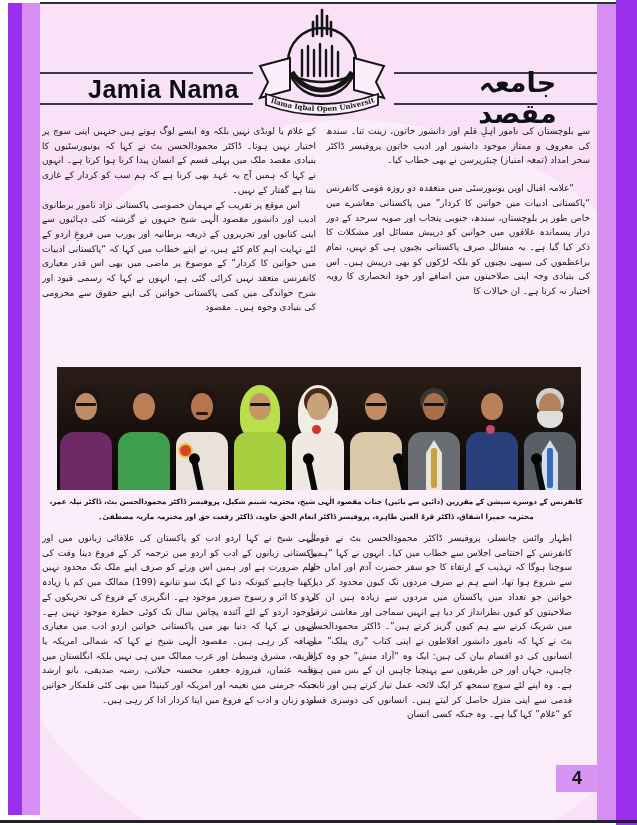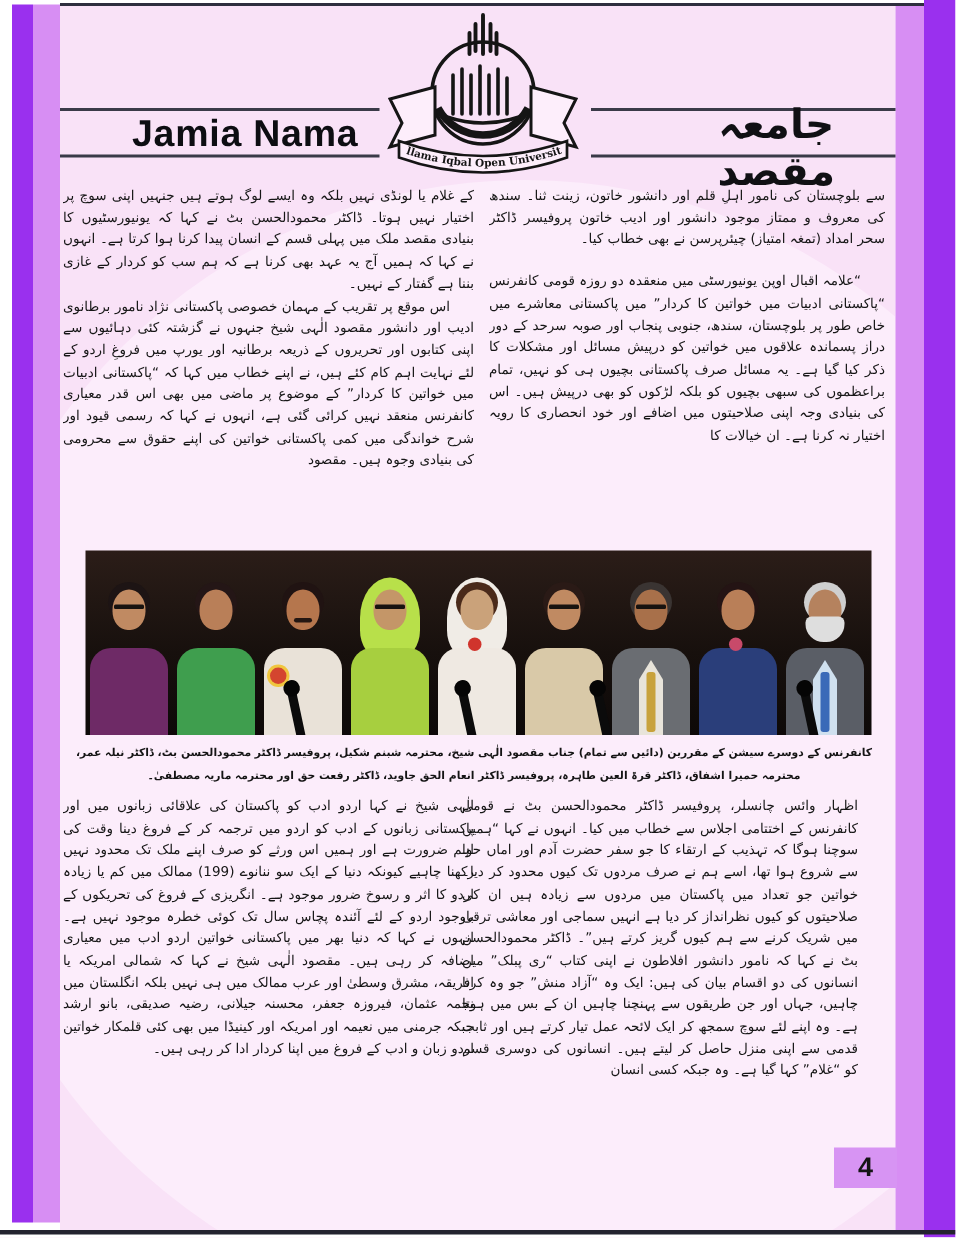--- a/index.html
+++ b/index.html
@@ -190,21 +190,21 @@
           <span class="p-tie" style="background: rgb(58, 106, 184);"></span>
         </div>
       </div>
     <div class="mic mic1"></div>
     <div class="mic mic2"></div>
     <div class="mic mic3"></div>
     <div class="mic mic4"></div>
   </div>
 
   <div class="caption">
-    <span>کانفرنس کے دوسرے سیشن کے مقررین (دائیں سے تمام) جناب مقصود الٰہی شیخ، محترمہ شبنم شکیل، پروفیسر ڈاکٹر محمودالحسن بٹ، ڈاکٹر نیلہ عمر، محترمہ حمیرا اشفاق، ڈاکٹر قرۃ العین طاہرہ، پروفیسر ڈاکٹر انعام</span>
+    <span>کانفرنس کے دوسرے سیشن کے مقررین (دائیں سے بائیں) جناب مقصود الٰہی شیخ، محترمہ شبنم شکیل، پروفیسر ڈاکٹر محمودالحسن بٹ، ڈاکٹر نیلہ عمر، محترمہ حمیرا اشفاق، ڈاکٹر قرۃ العین طاہرہ، پروفیسر ڈاکٹر انعام</span>
     <span>الحق جاوید، ڈاکٹر رفعت حق اور محترمہ ماریہ مصطفیٰ۔</span>
   </div>
 
   <div class="col bot-left">
     <p>الٰہی شیخ نے کہا اردو ادب کو پاکستان کی علاقائی زبانوں میں اور پاکستانی زبانوں کے ادب کو اردو میں ترجمہ کر کے فروغ دینا وقت کی اہم ضرورت ہے اور ہمیں اس ورثے کو صرف اپنے ملک تک محدود نہیں رکھنا چاہیے کیونکہ دنیا کے ایک سو ننانوے (199) ممالک میں کم یا زیادہ اردو کا اثر و رسوخ ضرور موجود ہے۔ انگریزی کے فروغ کی تحریکوں کے باوجود اردو کے لئے آئندہ پچاس سال تک کوئی خطرہ موجود نہیں ہے۔ انہوں نے کہا کہ دنیا بھر میں پاکستانی خواتین اردو ادب میں معیاری اضافہ کر رہی ہیں۔ مقصود الٰہی شیخ نے کہا کہ شمالی امریکہ یا افریقہ، مشرق وسطیٰ اور عرب ممالک میں ہی نہیں بلکہ انگلستان میں نجمہ عثمان، فیروزہ جعفر، محسنہ جیلانی، رضیہ صدیقی، بانو ارشد جبکہ جرمنی میں نعیمہ اور امریکہ اور کینیڈا میں بھی کئی قلمکار خواتین اردو زبان و ادب کے فروغ میں اپنا کردار ادا کر رہی ہیں۔</p>
   </div>
   <div class="col bot-right">
     <p>اظہار وائس چانسلر، پروفیسر ڈاکٹر محمودالحسن بٹ نے قومی کانفرنس کے اختتامی اجلاس سے خطاب میں کیا۔ انہوں نے کہا “ہمیں سوچنا ہوگا کہ تہذیب کے ارتقاء کا جو سفر حضرت آدم اور اماں حوا سے شروع ہوا تھا، اسے ہم نے صرف مردوں تک کیوں محدود کر دیا۔ خواتین جو تعداد میں پاکستان میں مردوں سے زیادہ ہیں ان کی صلاحیتوں کو کیوں نظرانداز کر دیا ہے انہیں سماجی اور معاشی ترقی میں شریک کرنے سے ہم کیوں گریز کرتے ہیں”۔ ڈاکٹر محمودالحسن بٹ نے کہا کہ نامور دانشور افلاطون نے اپنی کتاب “ری پبلک” میں انسانوں کی دو اقسام بیان کی ہیں: ایک وہ “آزاد منش” جو وہ کرنا چاہیں، جہاں اور جن طریقوں سے پہنچنا چاہیں ان کے بس میں ہوتا ہے۔ وہ اپنے لئے سوچ سمجھ کر ایک لائحہ عمل تیار کرتے ہیں اور ثابت قدمی سے اپنی منزل حاصل کر لیتے ہیں۔ انسانوں کی دوسری قسم کو “غلام” کہا گیا ہے۔ وہ جبکہ کسی انسان</p>
   </div>
 

